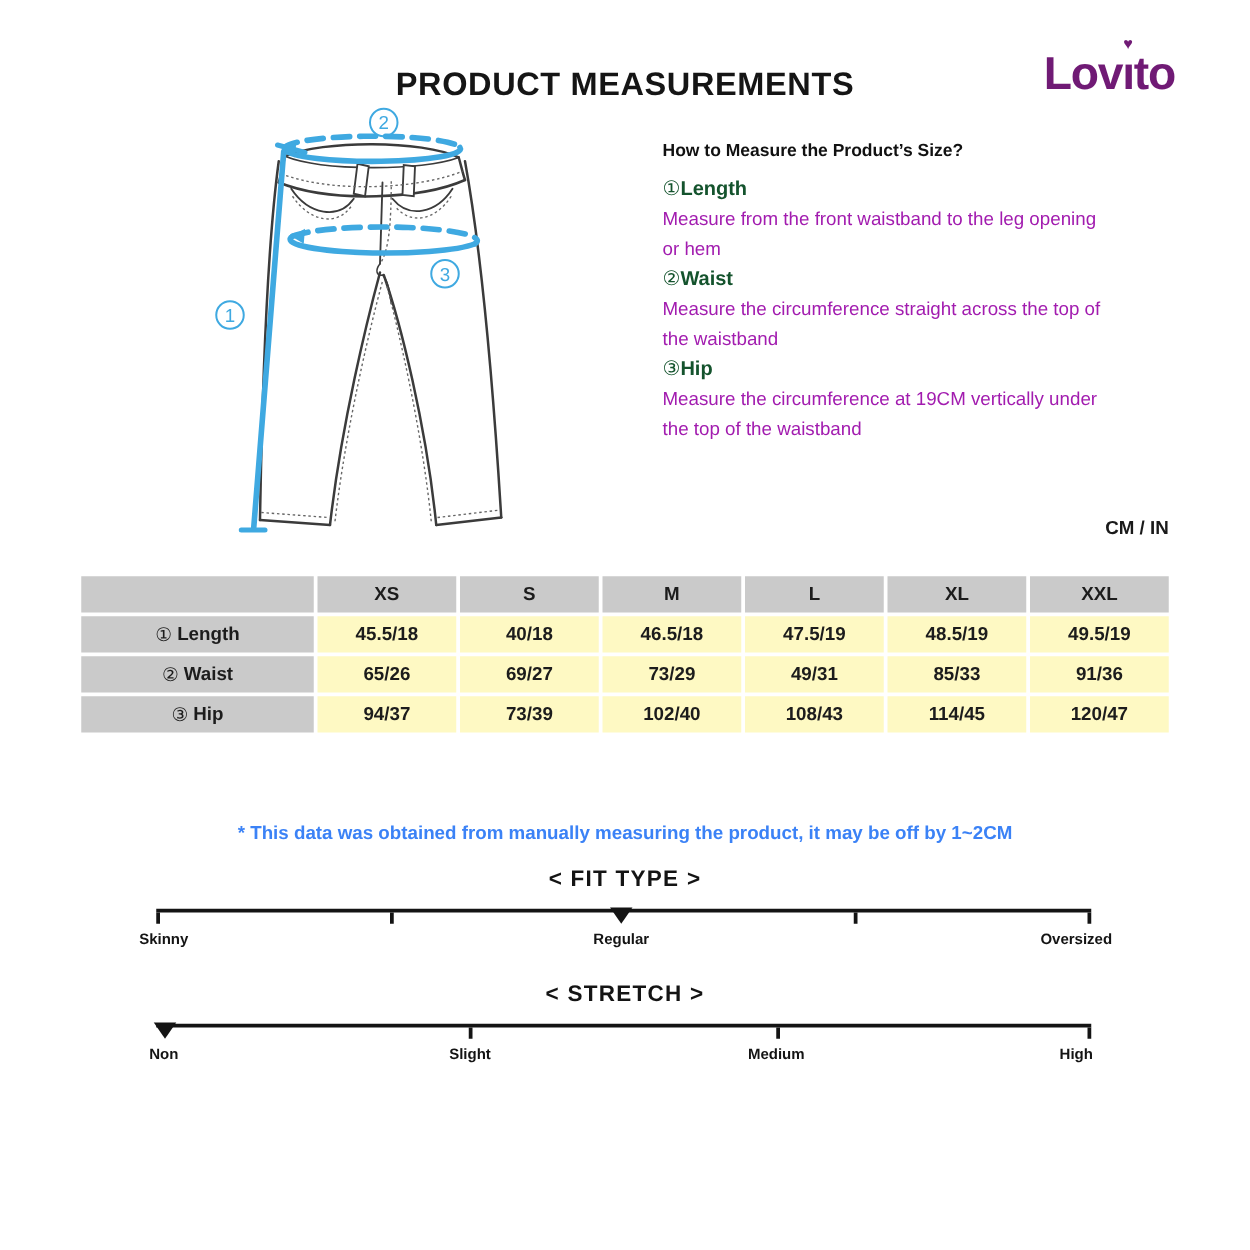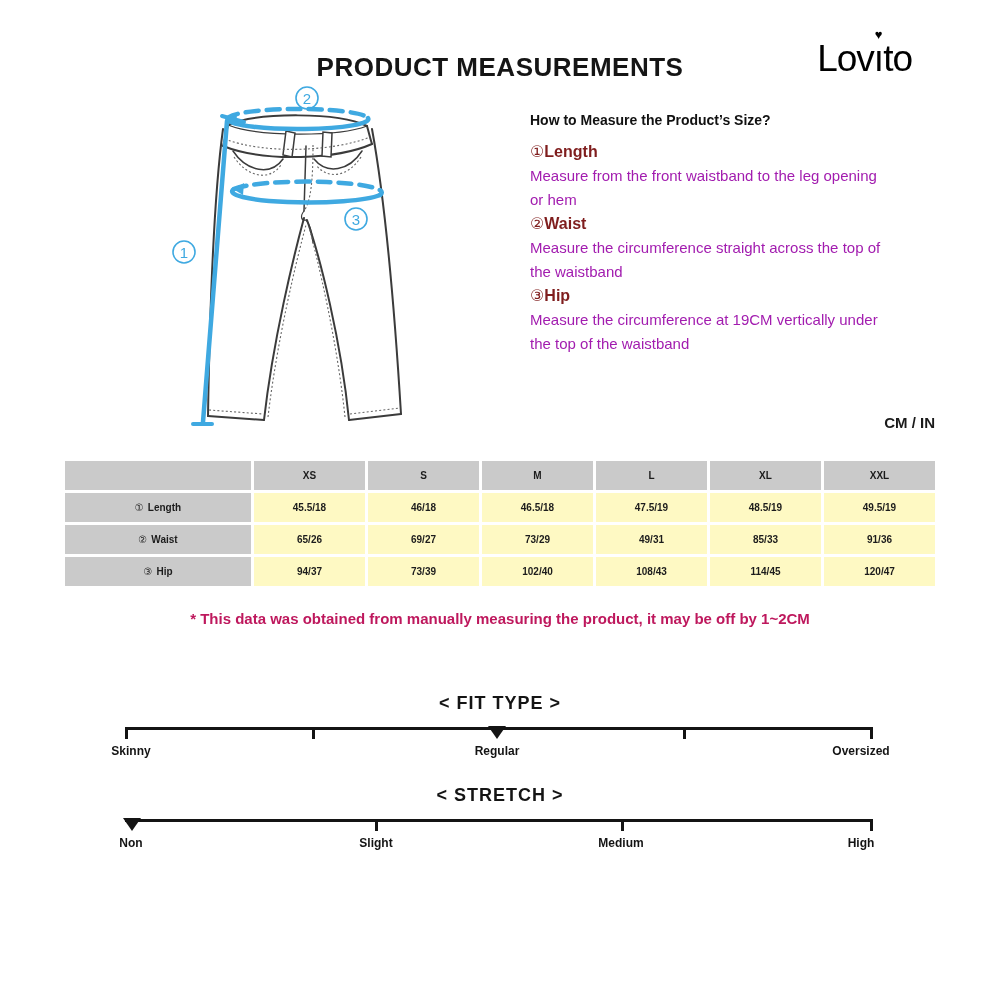--- a/index.html
+++ b/index.html
@@ -6,46 +6,46 @@
   .page {
     position:relative; width:1000px; height:1000px; background:#ffffff;
     font-family:"Liberation Sans","DejaVu Sans",sans-serif; color:#1a1a1a; overflow:hidden;
   }
   
   .title {
     position:absolute; top:52px; left:0; width:100%; text-align:center;
     font-size:26px; font-weight:800; letter-spacing:0.5px; color:#151515;
   }
   .logo {
-    position:absolute; top:38px; right:88px; font-size:37px; font-weight:400;
-    letter-spacing:-1px; color:#000000;
+    position:absolute; top:38px; right:60px; font-size:37px; font-weight:700;
+    letter-spacing:-1px; color:#701a75;
   }
   .logo .i-wrap { position:relative; display:inline-block; }
   .logo .heart { position:absolute; left:50%; transform:translateX(-50%); top:-11px; font-size:13px; letter-spacing:0; }
   
   .diagram { position:absolute; left:170px; top:85px; width:320px; height:360px; }
   
   .howto { position:absolute; left:530px; top:112px; width:410px; }
   .howto h2 { margin:0 0 12px 0; font-size:14px; font-weight:700; color:#111; }
-  .ht-label { font-size:16px; font-weight:700; line-height:24px; color:#7f1d1d; }
+  .ht-label { font-size:16px; font-weight:700; line-height:24px; color:#14532d; }
   .ht-label .num { font-weight:400; }
   .ht-desc { margin:0; width:358px; font-size:15px; line-height:24px; color:#a21caf; }
   
   .unit { position:absolute; top:414px; right:65px; font-size:15px; font-weight:700; }
   .table { position:absolute; left:65px; top:461px; width:870px; display:grid;
            grid-template-columns:186px repeat(6,1fr); gap:3px; }
   .cell { height:29px; display:flex; align-items:center; justify-content:center;
-          font-size:10px; font-weight:700; color:#1c1c1c; }
+          font-size:15px; font-weight:700; color:#1c1c1c; }
   .hd { background:#cacaca; }
   .rowlabel { background:#cacaca; }
   .rowlabel .num { font-weight:400; margin-right:4px; }
   .val { background:#fef9c3; }
   
-  .footnote { position:absolute; top:610px; left:0; width:100%; text-align:center;
-              font-size:15px; font-weight:700; color:#be185d; }
+  .footnote { position:absolute; top:658px; left:0; width:100%; text-align:center;
+              font-size:15px; font-weight:700; color:#3b82f6; }
   
   .scale-title { position:absolute; left:0; width:100%; text-align:center;
                  font-size:18px; font-weight:800; letter-spacing:1px; color:#141414; }
   .scale-line { position:absolute; left:125px; width:748px; height:3px; background:#141414; }
   .tick { position:absolute; top:3px; width:3px; height:9px; background:#141414; }
   .marker { position:absolute; top:-1px; width:0; height:0;
             border-left:9px solid transparent; border-right:9px solid transparent;
             border-top:13px solid #141414; transform:translateX(-50%); }
   .scale-label { position:absolute; transform:translateX(-50%); font-size:12px;
                  font-weight:700; white-space:nowrap; color:#141414; }
@@ -143,21 +143,21 @@
     <div class="cell hd">M</div>
     <div class="cell hd">L</div>
     <div class="cell hd">XL</div>
     <div class="cell hd">XXL</div>
 
     <div class="cell rowlabel">
         <span class="num">①</span>
         <span>Length</span>
       </div>
     <div class="cell val">45.5/18</div>
-    <div class="cell val">46/18</div>
+    <div class="cell val">40/18</div>
     <div class="cell val">46.5/18</div>
     <div class="cell val">47.5/19</div>
     <div class="cell val">48.5/19</div>
     <div class="cell val">49.5/19</div>
 
     <div class="cell rowlabel">
         <span class="num">②</span>
         <span>Waist</span>
       </div>
     <div class="cell val">65/26</div>

